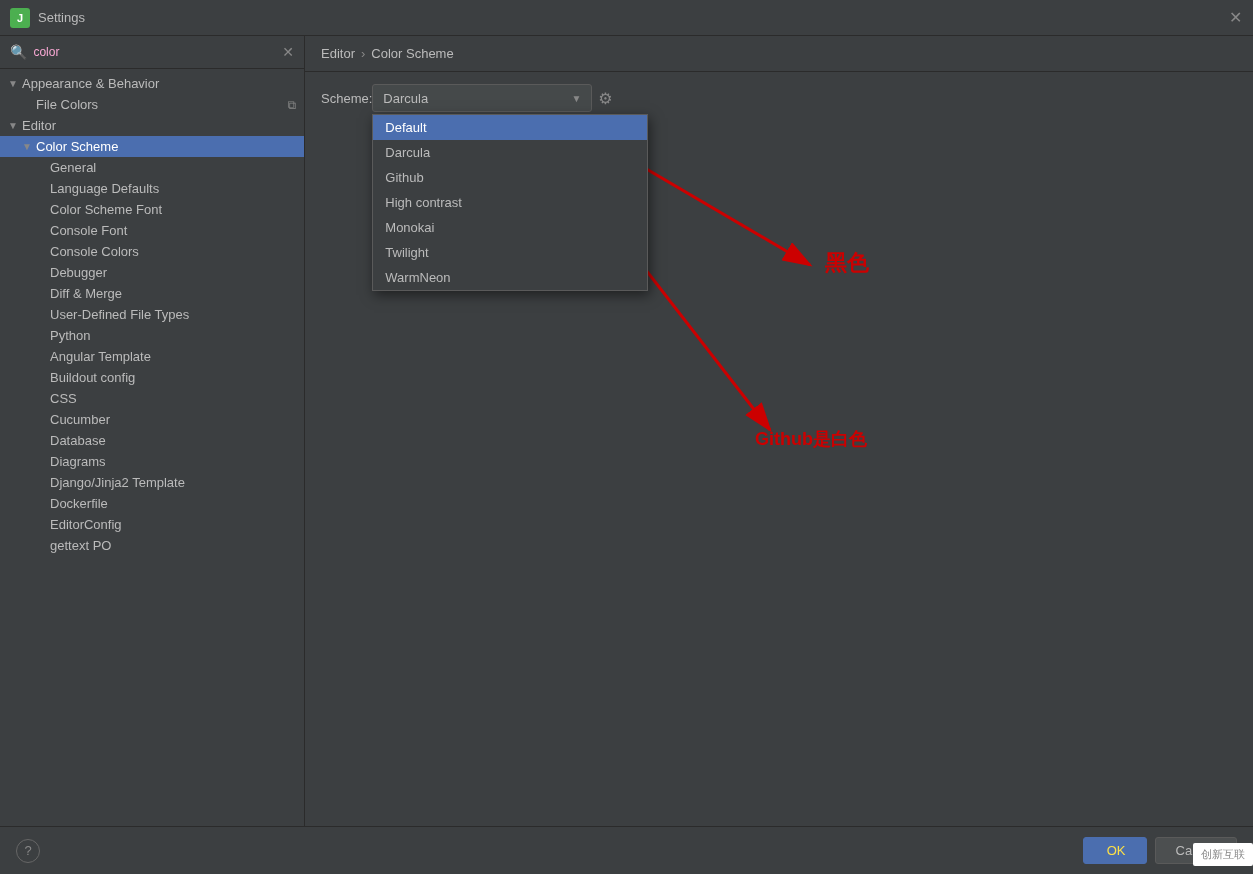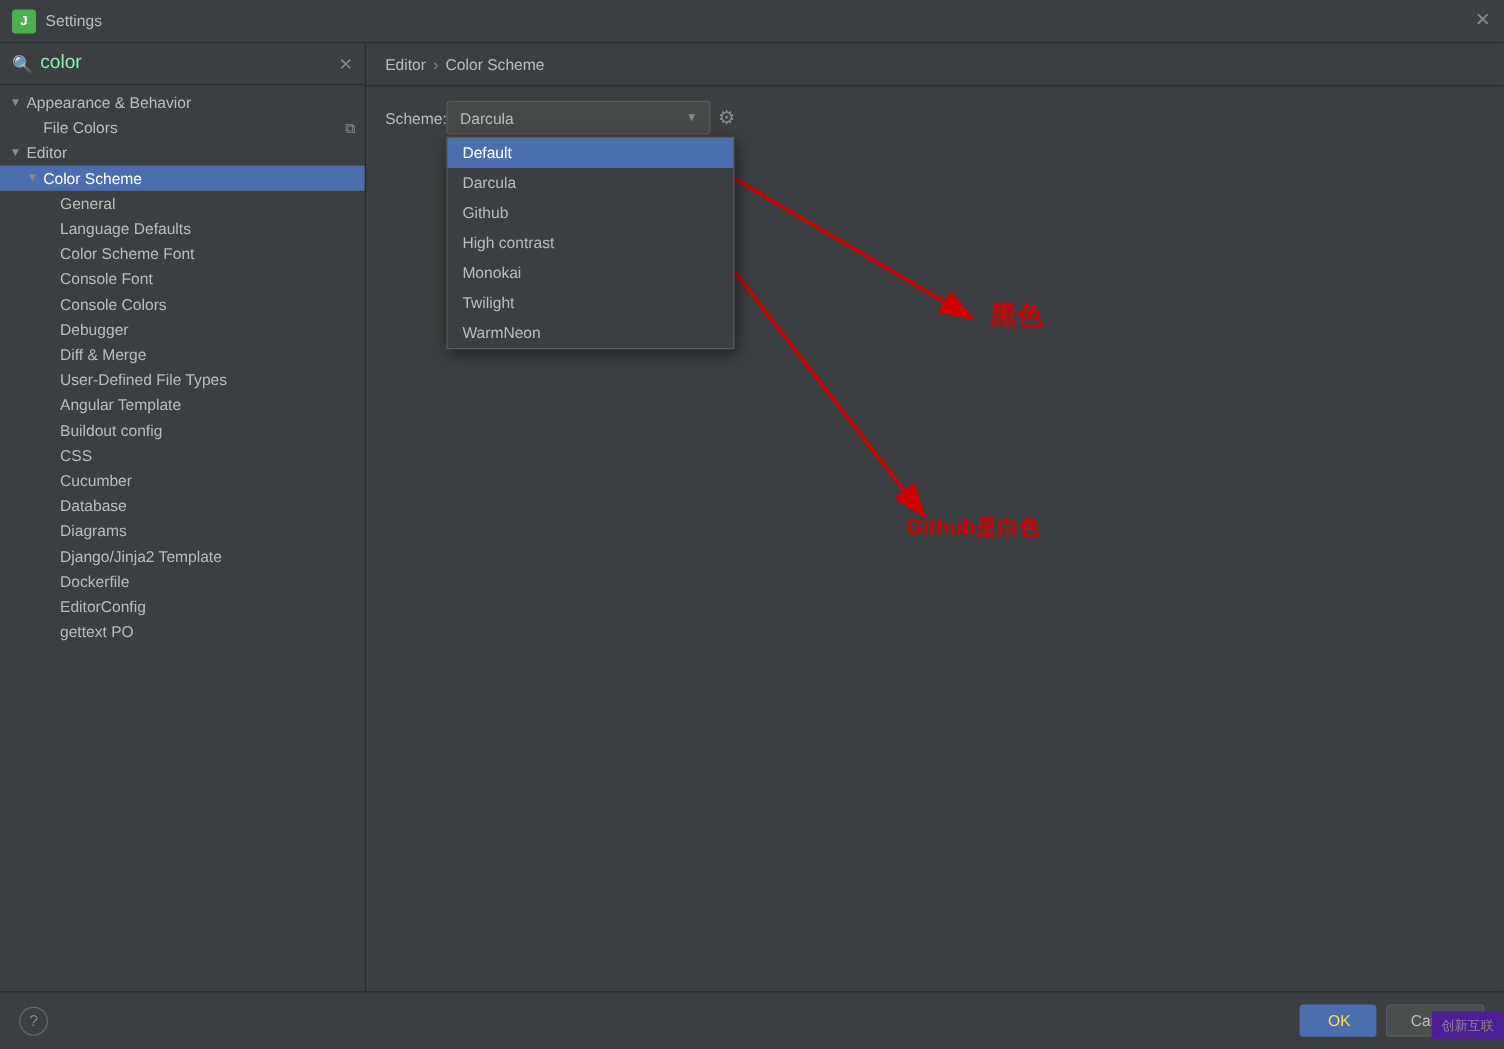--- a/index.html
+++ b/index.html
@@ -72,22 +72,22 @@
     }
     .search-box .search-icon {
       color: #888;
       margin-right: 6px;
       font-size: 14px;
     }
     .search-box input {
       background: transparent;
       border: none;
       outline: none;
-      color: #86efac;
-      font-size: 16px;
+      color: #f9a8d4;
+      font-size: 12px;
       flex: 1;
     }
     .search-box .clear-icon {
       color: #888;
       cursor: pointer;
       font-size: 14px;
     }
     .tree {
       flex: 1;
       overflow-y: auto;
@@ -162,21 +162,21 @@
       height: 28px;
     }
     .scheme-dropdown .dropdown-btn .caret {
       font-size: 10px;
       color: #888;
     }
     .dropdown-menu {
       position: absolute;
       top: 30px;
       left: 0;
-      width: 240px;
+      width: 276px;
       background: #3c3f41;
       border: 1px solid #5a5a5a;
       z-index: 100;
       box-shadow: 2px 4px 12px rgba(0,0,0,0.5);
     }
     .dropdown-menu .menu-item {
       padding: 5px 12px;
       cursor: pointer;
       font-size: 13px;
       color: #bbbbbb;
@@ -229,21 +229,21 @@
       background: transparent;
       color: #888;
       font-size: 13px;
       cursor: pointer;
       display: flex; align-items: center; justify-content: center;
     }
     .watermark {
       position: absolute;
       bottom: 8px;
       right: 0;
-      background: #4c1d95;
+      background: #ffffff;
       color: #888;
       font-size: 11px;
       padding: 4px 8px;
       border-radius: 2px;
     }
     
     .arrows-svg {
       position: absolute;
       top: 100px;
       left: 380px;
@@ -321,20 +321,24 @@
         <div class="tree-item level-2">
           <span class="arrow"></span>
           <span class="label">Diff &amp; Merge</span>
         </div>
         <div class="tree-item level-2">
           <span class="arrow"></span>
           <span class="label">User-Defined File Types</span>
         </div>
         <div class="tree-item level-2">
           <span class="arrow"></span>
+          <span class="label">Python</span>
+        </div>
+        <div class="tree-item level-2">
+          <span class="arrow"></span>
           <span class="label">Angular Template</span>
         </div>
         <div class="tree-item level-2">
           <span class="arrow"></span>
           <span class="label">Buildout config</span>
         </div>
         <div class="tree-item level-2">
           <span class="arrow"></span>
           <span class="label">CSS</span>
         </div>

